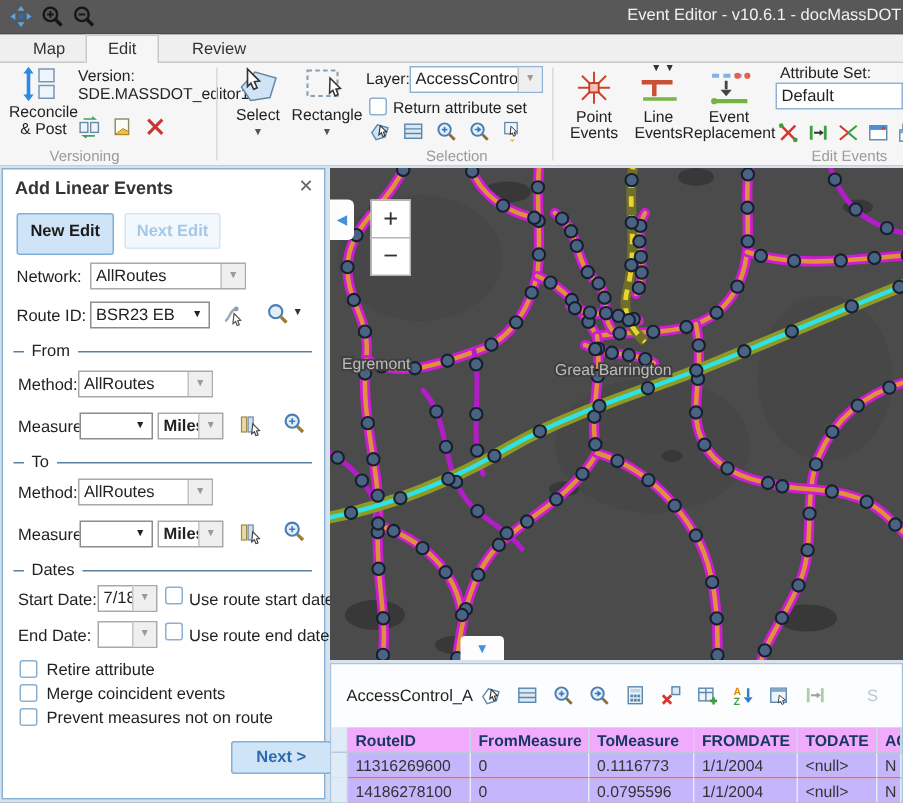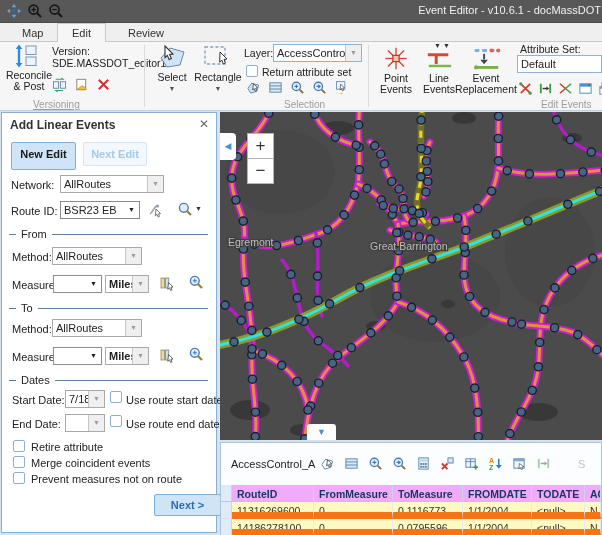--- a/index.html
+++ b/index.html
@@ -65,21 +65,21 @@
   .ctab{position:absolute;background:#fdfdfd;text-align:center;color:#4593d6;cursor:pointer;}
   
   .grid{position:absolute;left:220px;top:442px;width:382px;height:93px;background:#fff;border:1px solid #a9c4dc;box-sizing:border-box;}
   .gtool{position:absolute;left:0;right:0;top:0;height:42px;background:#fcfdfe;border-bottom:1px solid #d8e2ec;}
   .gtool .lname{position:absolute;left:10px;top:15px;font-size:11px;color:#222;}
   .gtool .more{position:absolute;left:357px;top:15px;color:#b9c7d5;font-size:11px;}
   .tbl{position:absolute;left:0;top:42px;right:0;display:grid;grid-template-columns:11px 82px 79px 70px 69px 53px 1fr;}
   .tbl .hc{background:#f0abfc;border-right:1px solid #c9d6e4;border-bottom:1px solid #b9c9da;
            font-weight:bold;color:#17375e;font-size:10.5px;padding:3px 0 2px 5px;white-space:nowrap;overflow:hidden;height:17px;box-sizing:border-box;}
   .tbl .gut{background:#dfecf7;border-right:1px solid #c9d6e4;border-bottom:1px solid #d9e2ec;height:17px;box-sizing:border-box;}
-  .tbl .dc{background:#fef9c3;border-right:1px solid #e3eaf2;border-bottom:7px solid #f97316;
+  .tbl .dc{background:#c4b5fd;border-right:1px solid #e3eaf2;border-bottom:1px solid #f97316;
            color:#333;font-size:10.5px;padding:3px 0 2px 5px;white-space:nowrap;overflow:hidden;height:17px;box-sizing:border-box;}
 </style>
 </head>
 <body>
 
 <div id="app">
 
   <div class="titlebar">
     <span class="tbi" style="left:6px">
       <svg viewBox="0 0 16 16">
@@ -143,21 +143,21 @@
             <rect x="3" y="2.5" width="9.5" height="11" fill="#fdfdf4" stroke="#8a8a6a"></rect>
             <path d="M3 13.5l5.5-4.2 4 2.2v2z" fill="#f0c040" stroke="#b08820" stroke-width=".7"></path>
           </svg>
         </span>
       <span class="ic">
           <svg viewBox="0 0 16 16">
             <path d="M3 3l10 10M13 3L3 13" stroke="#cc3333" stroke-width="2.2"></path>
           </svg>
         </span>
     </div>
-    <div class="gl" style="left:33px;text-decoration:underline;">Versioning</div>
+    <div class="gl" style="left:33px;">Versioning</div>
     <div class="vdiv" style="left:144px;"></div>
 
     <div class="bigbtn" style="left:151px;top:2px;width:42px;">
       <svg width="30" height="26" viewBox="0 0 30 26">
         <path d="M4 14 L13 4 L27 8 L23 21 L10 23 Z" fill="#cfe4f7" stroke="#6b86a3"></path>
         <path d="M8 2l8 8-3.4.5 1.8 4-2.3 1-1.8-4.1-2.3 2.3z" fill="#fff" stroke="#333" stroke-width="1.1"></path>
       </svg>
       <span>Select</span>
       <span class="caret">▼</span>
     </div>

